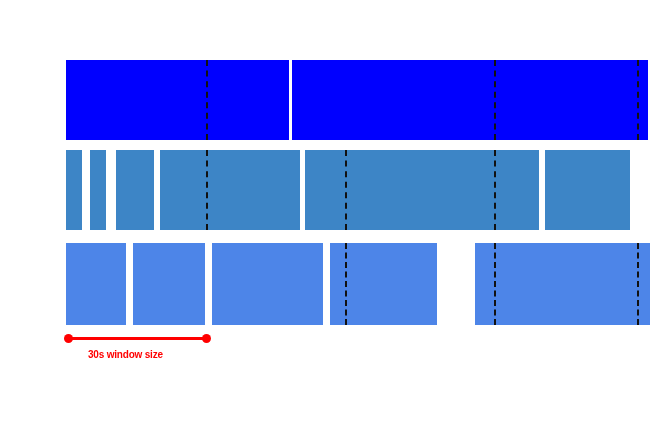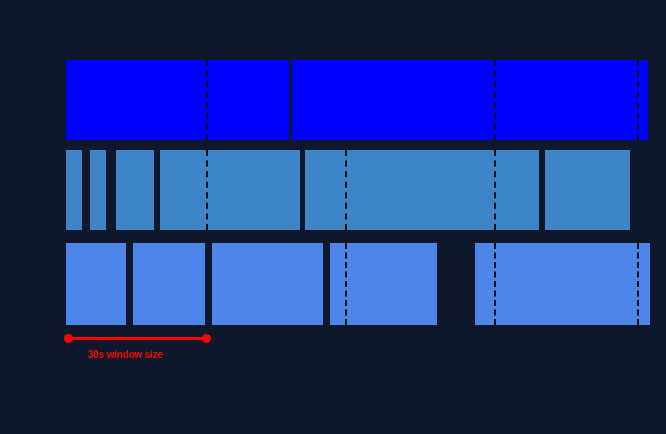--- a/index.html
+++ b/index.html
@@ -54,21 +54,21 @@
     font-size: 10px;
     font-weight: bold;
     font-family: "Liberation Sans", sans-serif;
     white-space: nowrap;
     letter-spacing: -0.2px;
   }
 </style>
 </head>
 <body>
 
-<div id="stage" style="width: 666px; height: 434px; background: #0f172a;">
+<div id="stage" style="width: 666px; height: 434px; background: #ffffff;">
 
   <div id="rows-container">
       <div class="row">
         <div class="seg" style="left: 66px; top: 60px; width: 223px; height: 80px; background: rgb(0, 0, 255);"></div>
         <div class="seg" style="left: 292px; top: 60px; width: 356px; height: 80px; background: rgb(0, 0, 255);"></div>
         <div class="dash" style="left: 206px; top: 60px; height: 80px;"></div>
         <div class="dash" style="left: 494px; top: 60px; height: 80px;"></div>
         <div class="dash" style="left: 637px; top: 60px; height: 80px;"></div>
       </div>
       <div class="row">

